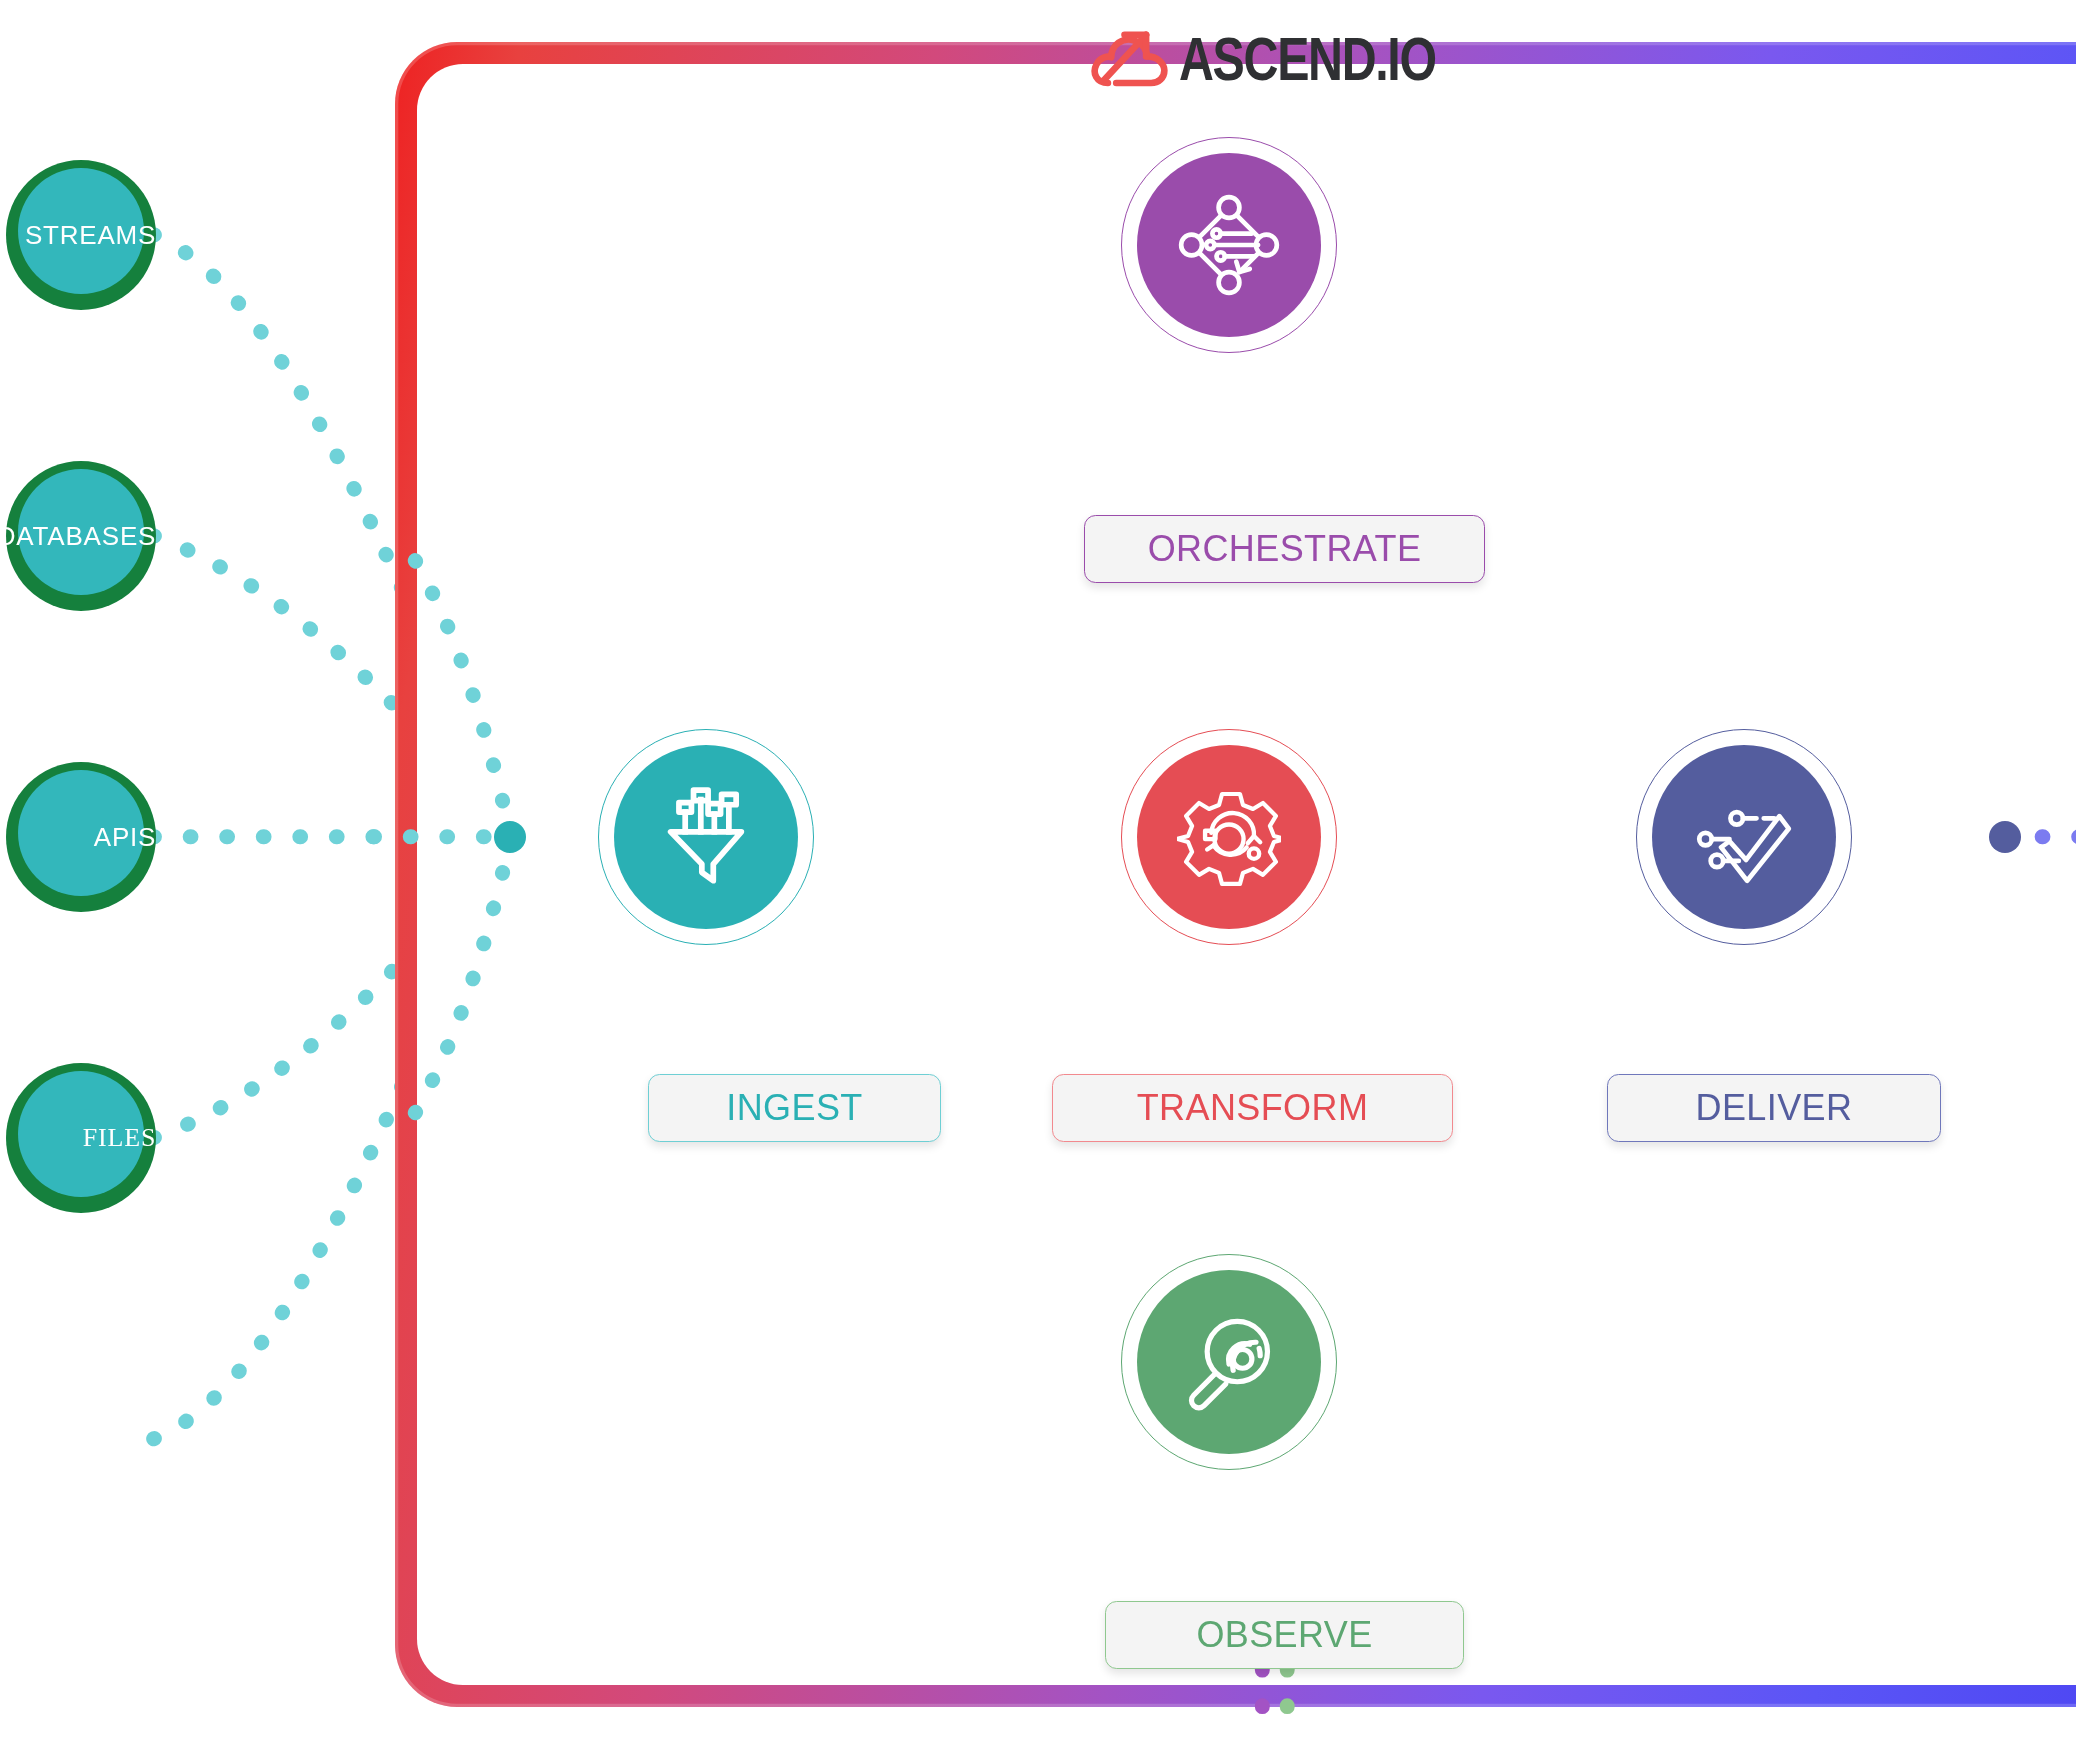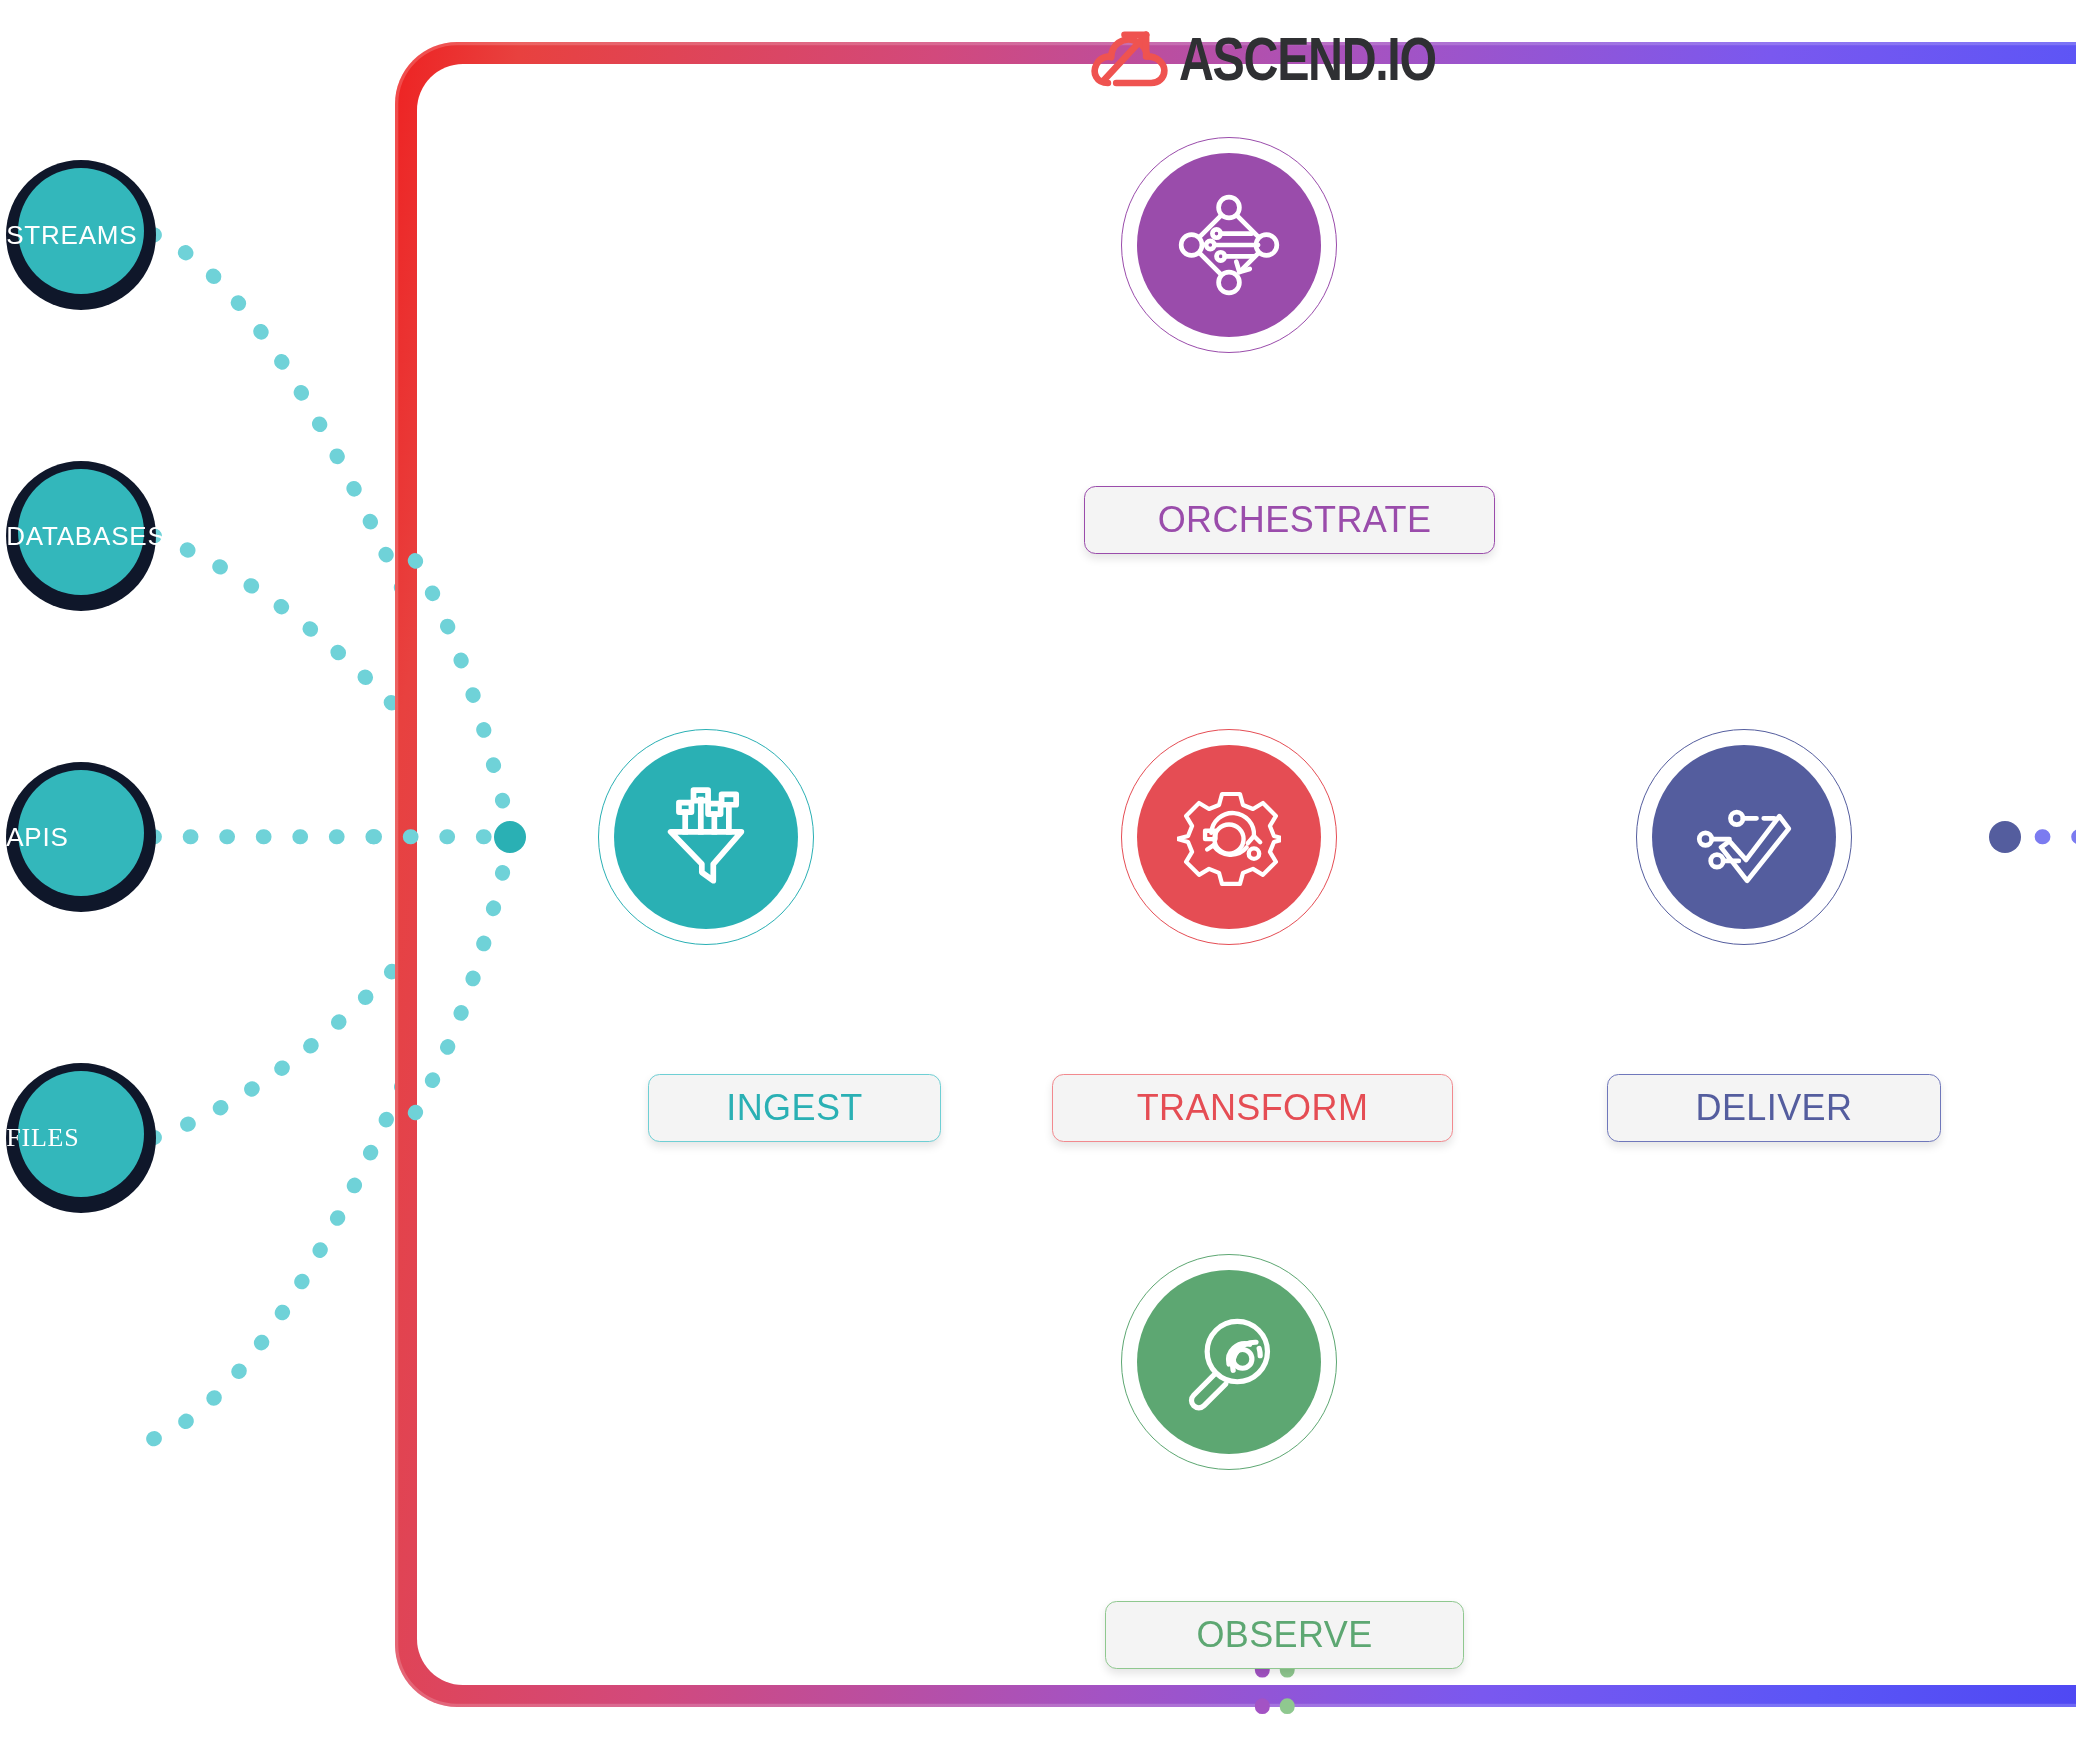--- a/index.html
+++ b/index.html
@@ -25,21 +25,21 @@
   }
 
   
   #brand-logo{position:absolute;left:1088px;top:16.6px;height:83px;display:flex;align-items:center;gap:8px;z-index:40;}
   #brand-logo .logo-mark{width:83px;height:71px;display:block;}
   #brand-logo .logo-word{font-size:62px;font-weight:700;letter-spacing:-1.7px;color:#2f3033;
       font-family:"Liberation Sans Narrow","Liberation Sans",sans-serif;transform:scaleX(0.78);transform-origin:left center;white-space:nowrap;}
 
   
   .source-circle{position:absolute;width:150px;height:150px;border-radius:50%;
-     background:#0f172a;display:flex;align-items:center;justify-content:flex-start;}
+     background:#15803d;display:flex;align-items:center;justify-content:flex-end;}
   .source-circle .inner{position:absolute;left:11.6px;top:8.3px;width:126px;height:126px;border-radius:50%;
      background:#33b7bb;}
   .source-circle .src-label{position:relative;color:#ffffff;font-size:26px;letter-spacing:0.8px;z-index:2;white-space:nowrap;}
 
   
   .node{position:absolute;width:216px;height:216px;}
   .node .ring{position:absolute;inset:0;border-radius:50%;border:1.7px solid currentColor;}
   .node .disc{position:absolute;left:16px;top:16px;width:184px;height:184px;border-radius:50%;
      background:currentColor;display:flex;align-items:center;justify-content:center;}
   .node .disc svg{width:104px;height:104px;}
@@ -191,21 +191,21 @@
           <circle cx="38" cy="39" r="4"></circle>
             <path d="M42 39 L72 39"></path>
           <circle cx="32" cy="50" r="4"></circle>
             <path d="M36 50 L78 50"></path>
           <circle cx="42" cy="61" r="4"></circle>
             <path d="M46 61 L74 61"></path>
         </g>
       </svg>
     </div>
   </div>
-  <div class="node-label" style="left:1084px;top:486px;width:399px;border:1.7px solid #9a4cab;padding-left:10px;">
+  <div class="node-label" style="left:1084px;top:515px;width:399px;border:1.7px solid #9a4cab;">
     <span style="color:#9a4cab;">ORCHESTRATE</span>
   </div>
 
   <div class="node" style="left:598px;top:729px;color:#2ab0b4;">
     <div class="ring"></div>
     <div class="disc">
       <svg viewBox="0 0 100 100">
         <g fill="none" stroke="#ffffff" stroke-width="5.5" stroke-linejoin="round" stroke-linecap="square">
           <path d="M16 45 L84 45 L57 76 L57 92 L46 84 L46 76 Z"></path>
           <path d="M30 45 L30 26"></path>

